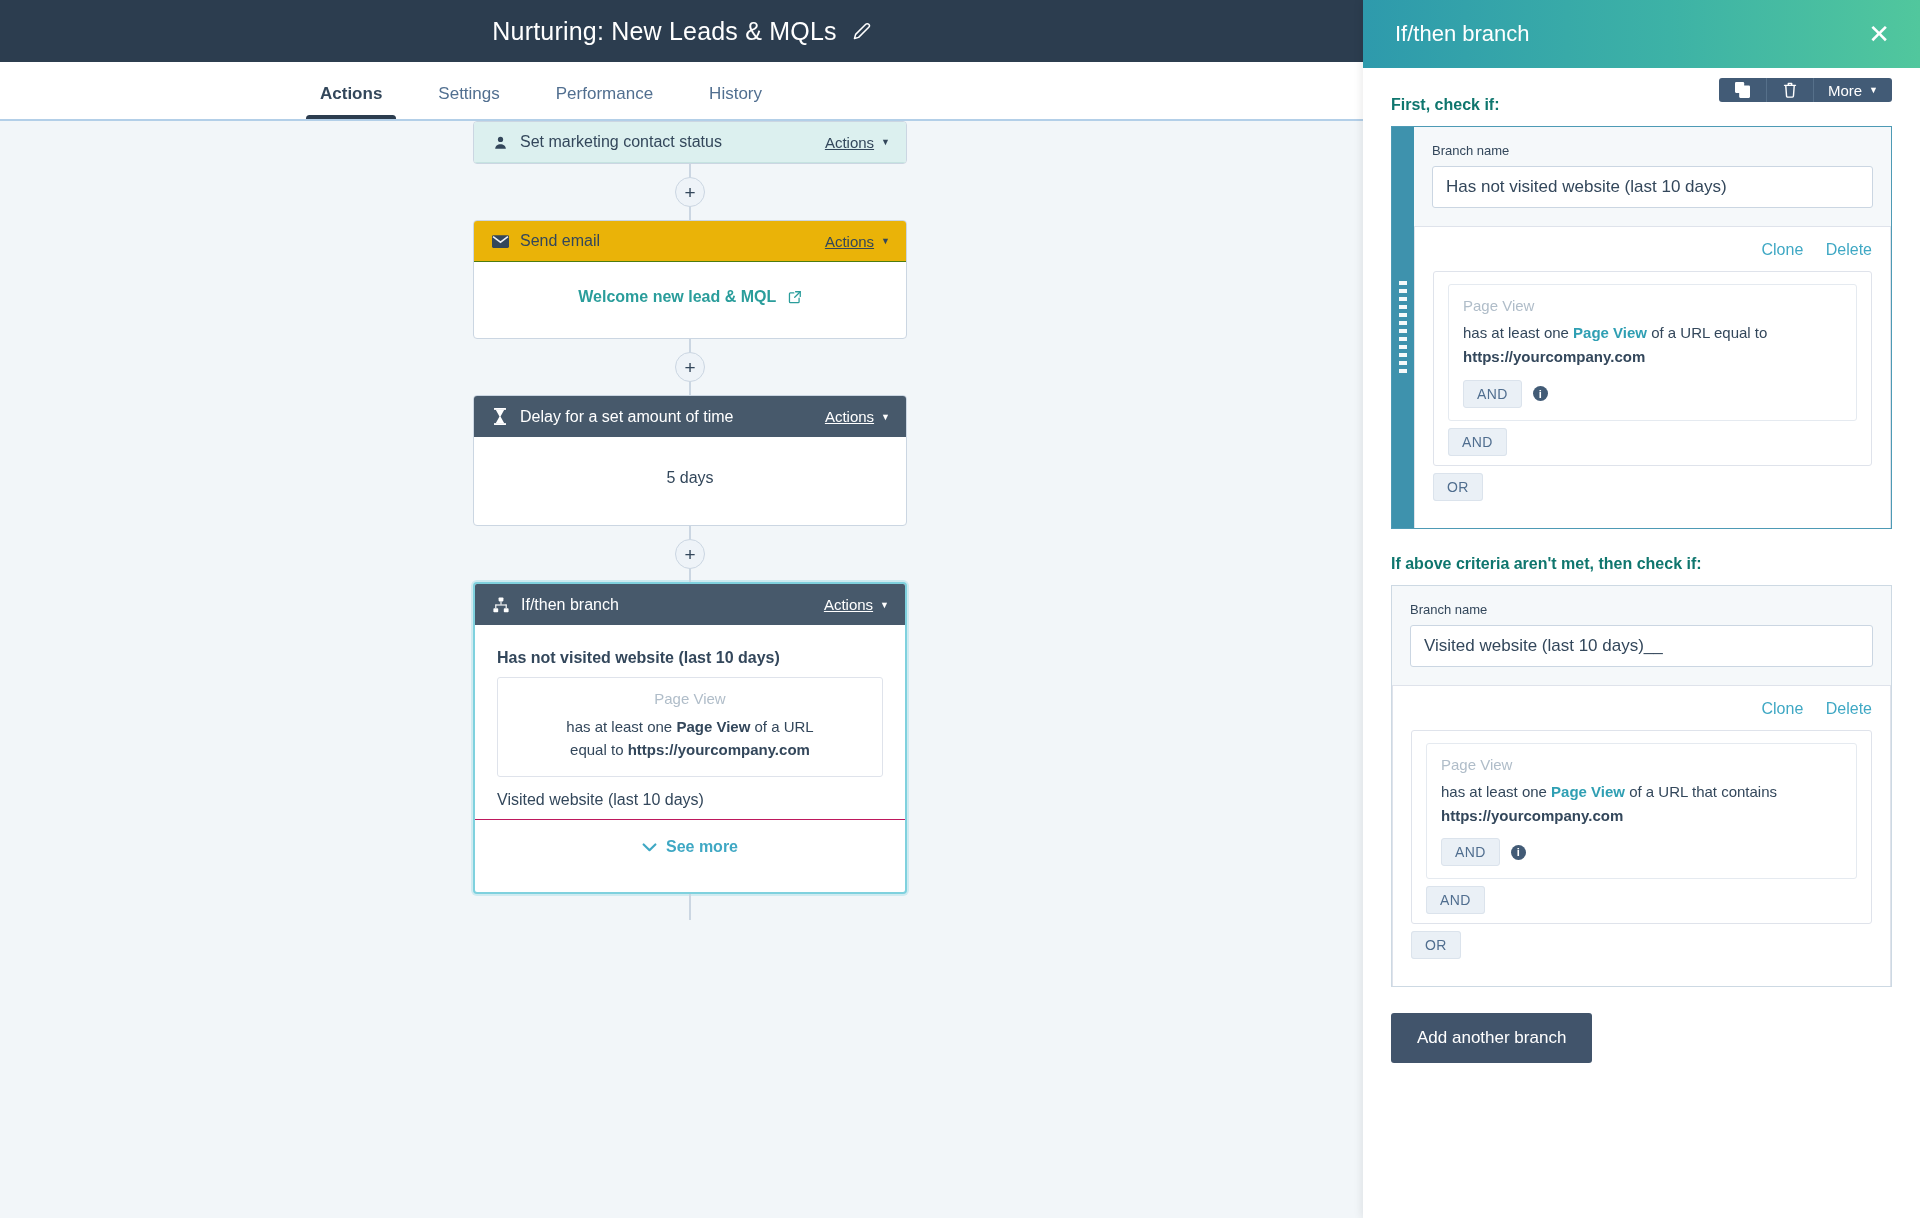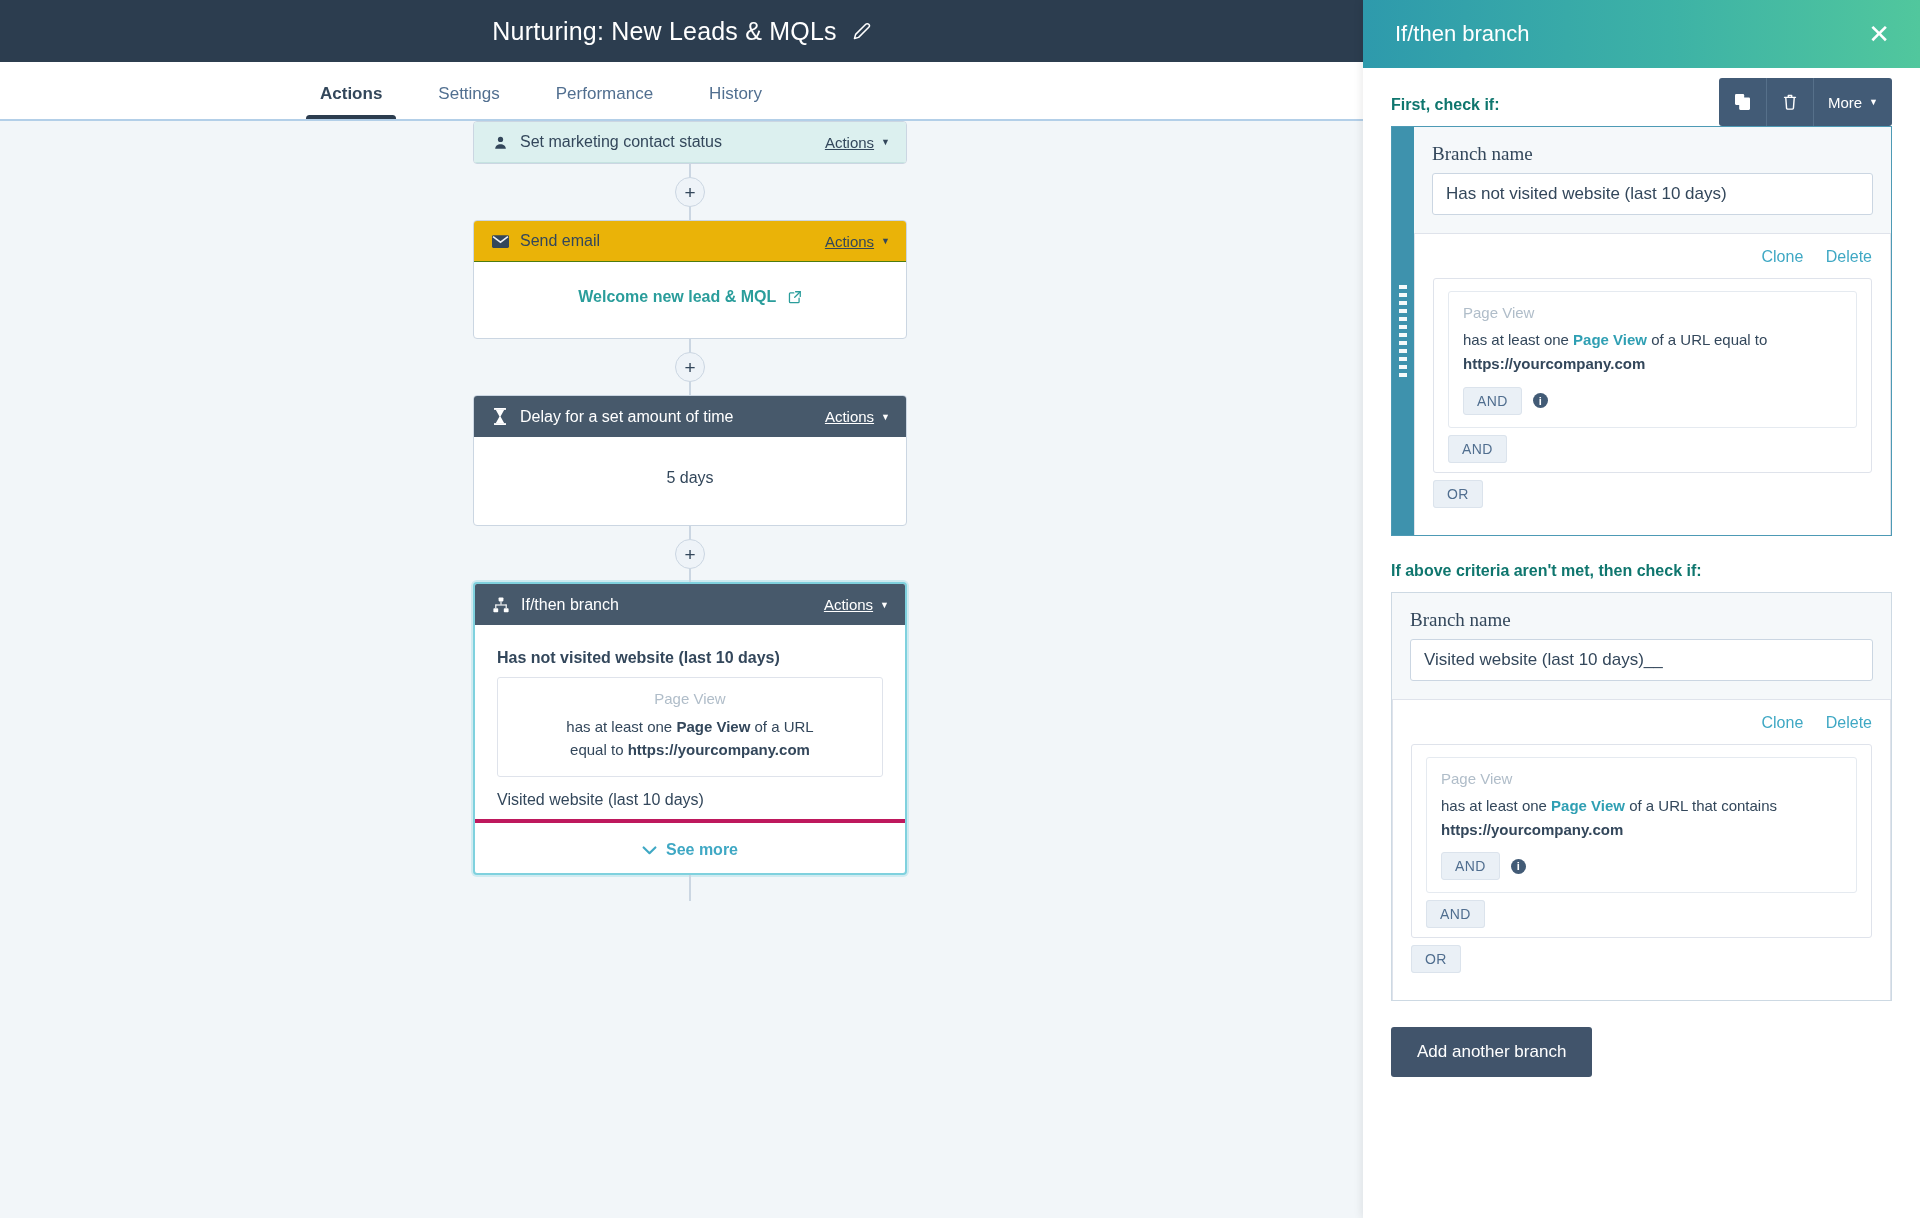--- a/index.html
+++ b/index.html
@@ -156,23 +156,23 @@
     border: 1px solid #dfe3eb;
     border-radius: 3px;
     padding: 12px 14px 14px;
     text-align: center;
     margin-bottom: 14px;
   }
   .crit-title { color: #b0bdc9; font-size: 15px; margin-bottom: 8px; }
   .crit-text { font-size: 15px; color: #33475b; line-height: 1.55; }
   .crit-text b { font-weight: 700; }
   .see-more-wrap {
-    border-top: 4px solid #be185d;
+    border-top: 1px solid #be185d;
     margin: 6px -22px 0;
-    padding: 18px 0 14px;
+    padding: 18px 0 36px;
     text-align: center;
   }
   .see-more {
     color: #3fa8c4; font-weight: 700; font-size: 16px;
     display: inline-flex; align-items: center; gap: 9px;
     cursor: pointer;
   }
 
   
   .panel {
@@ -202,21 +202,21 @@
   }
   .section-label {
     font-size: 16px; font-weight: 700; color: #0f766e;
     margin-bottom: 12px;
   }
   .section-label.sp { margin-top: 26px; }
 
   
   .toolbar {
     position: absolute; right: 28px; top: 10px;
-    height: 48px;
+    height: 24px;
     background: #425b76;
     border-radius: 3px;
     display: flex; align-items: stretch;
     z-index: 5;
   }
   .toolbar .tb {
     display: flex; align-items: center; justify-content: center;
     padding: 0 16px;
     color: #ffffff; font-size: 15px;
     border-right: 1px solid #56708a;
@@ -244,21 +244,21 @@
     width: 8px; height: 96px;
     background-image:
       radial-gradient(circle, #ffffff 48%, transparent 50%),
       radial-gradient(circle, #ffffff 48%, transparent 50%);
     background-size: 4px 8px;
     background-position: 0 0, 4px 0;
     background-repeat: repeat-y, repeat-y;
     opacity: .95;
   }
   .branch-inner { flex: 1; padding: 16px 18px 0; min-width: 0; }
-  .field-label { font-size: 19px; color: #33475b; margin-bottom: 8px; font-family: Liberation Serif, serif; }
+  .field-label { font-size: 13px; color: #33475b; margin-bottom: 8px; }
   .text-input {
     width: 100%; height: 42px;
     border: 1px solid #cbd6e2; border-radius: 3px;
     background: #ffffff;
     padding: 0 13px;
     font-size: 17px; color: #33475b;
     font-family: inherit;
     display: flex; align-items: center;
   }
   .filters-card {

